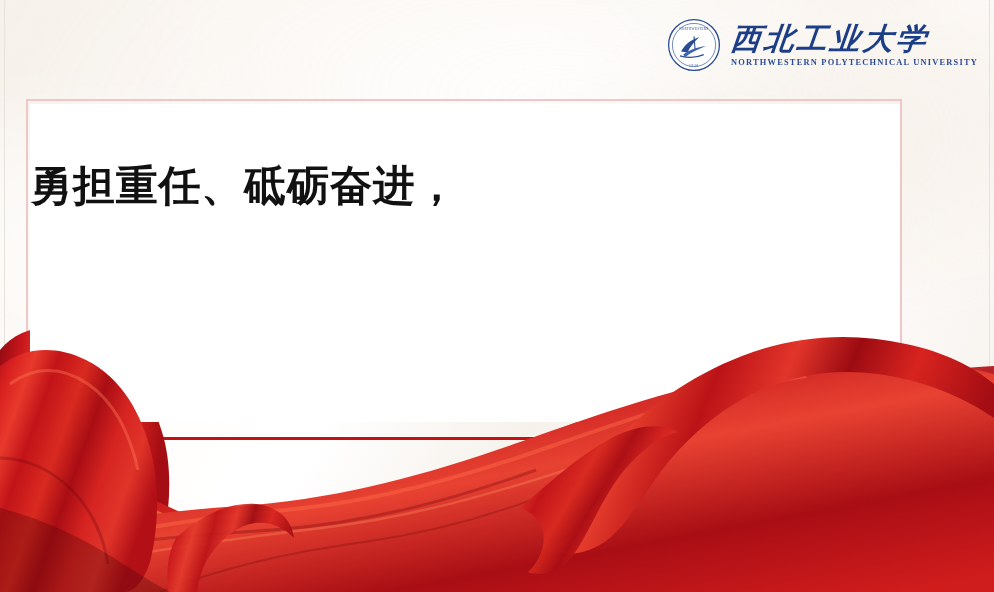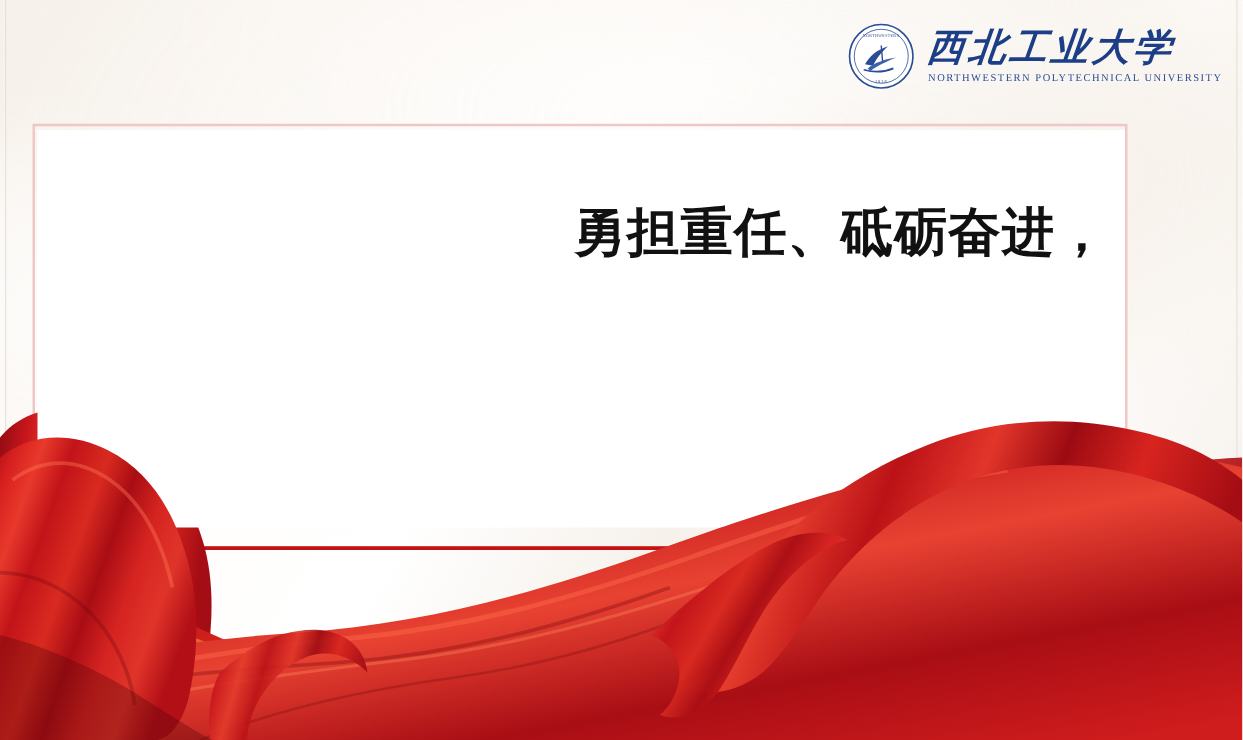--- a/index.html
+++ b/index.html
@@ -87,23 +87,23 @@
   .card {
     position: absolute;
     left: 30px; top: 104px;
     width: 870px; height: 318px;
     background: #ffffff;
     z-index: 4;
     box-sizing: border-box;
   }
   .card-inner {
     position: absolute;
-    left: 0; right: 13px;
+    left: 0; right: 0;
     top: 52px;
-    text-align: right;
+    text-align: left;
   }
   .headline-line {
     color: #111111;
     font-weight: 700;
     letter-spacing: 0.02em;
     line-height: 1.42;
     white-space: nowrap;
   }
   .headline-1 { font-size: 42px; }
   .headline-2 { font-size: 42px; margin-top: 12px; }
@@ -134,21 +134,21 @@
     color: #1b3e86;
     letter-spacing: 0.10em;
     line-height: 1.05;
     font-family: "DejaVu Serif", "Liberation Serif", serif;
     font-style: italic;
     transform: skewX(-6deg);
     white-space: nowrap;
   }
   .logo-en {
     font-size: 8.4px;
-    font-weight: 400;
+    font-weight: 700;
     color: #2a4c95;
     letter-spacing: 0.145em;
     margin-top: 3px;
     white-space: nowrap;
     font-family: "Liberation Serif", "DejaVu Serif", serif;
   }
 
   
   .ribbon-layer {
     position: absolute;

